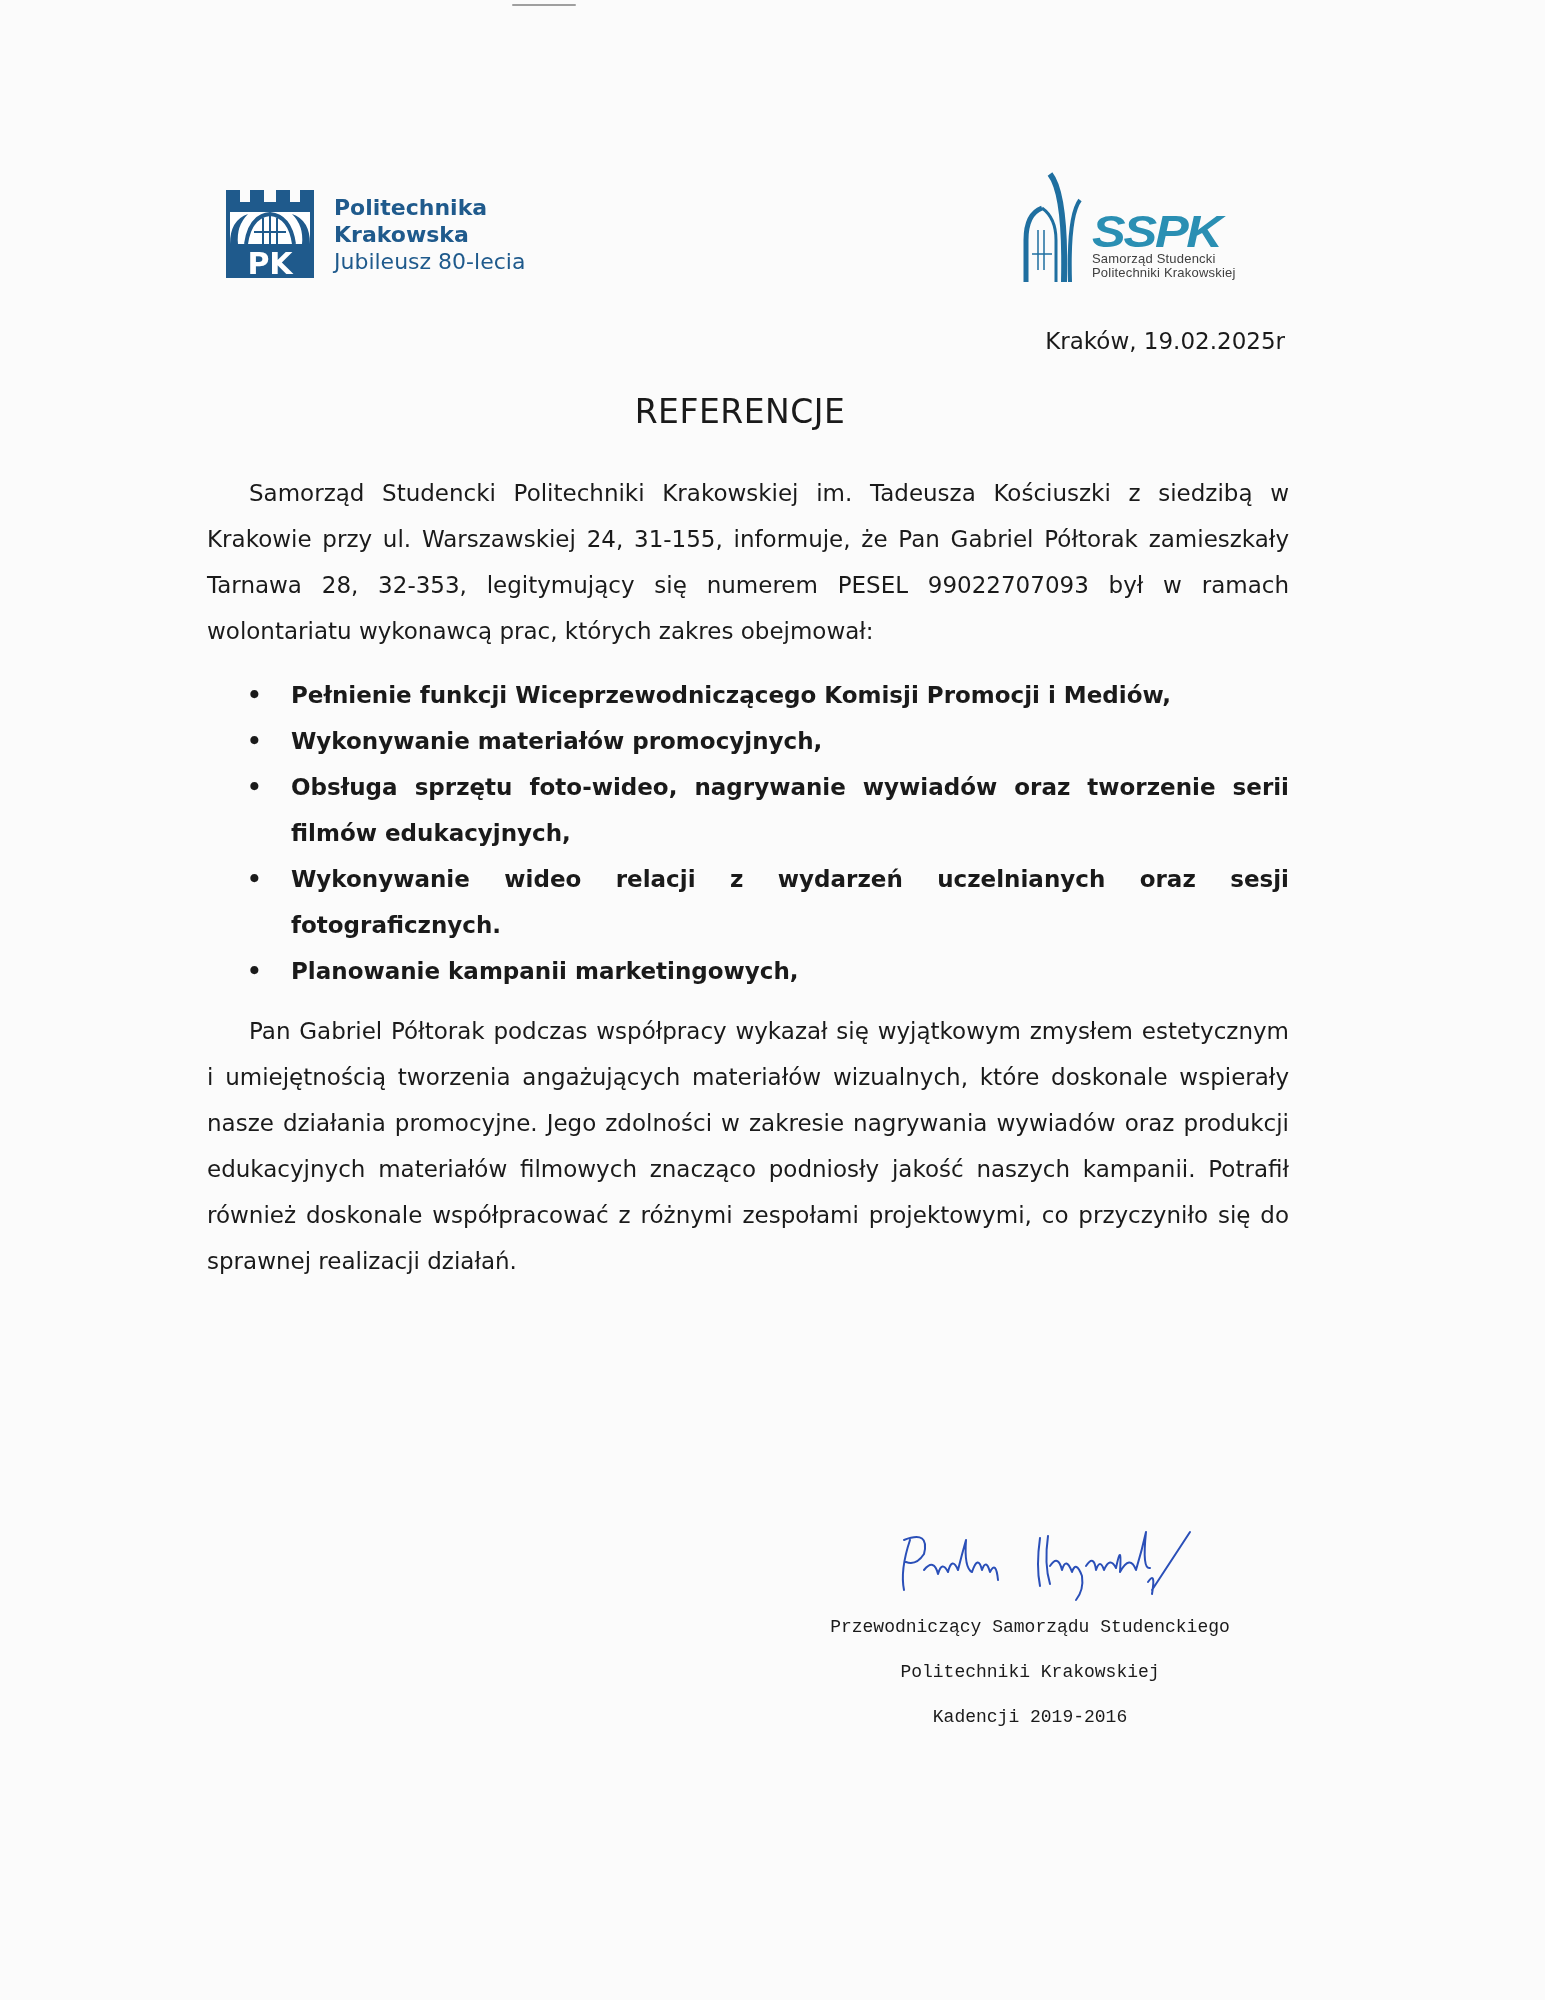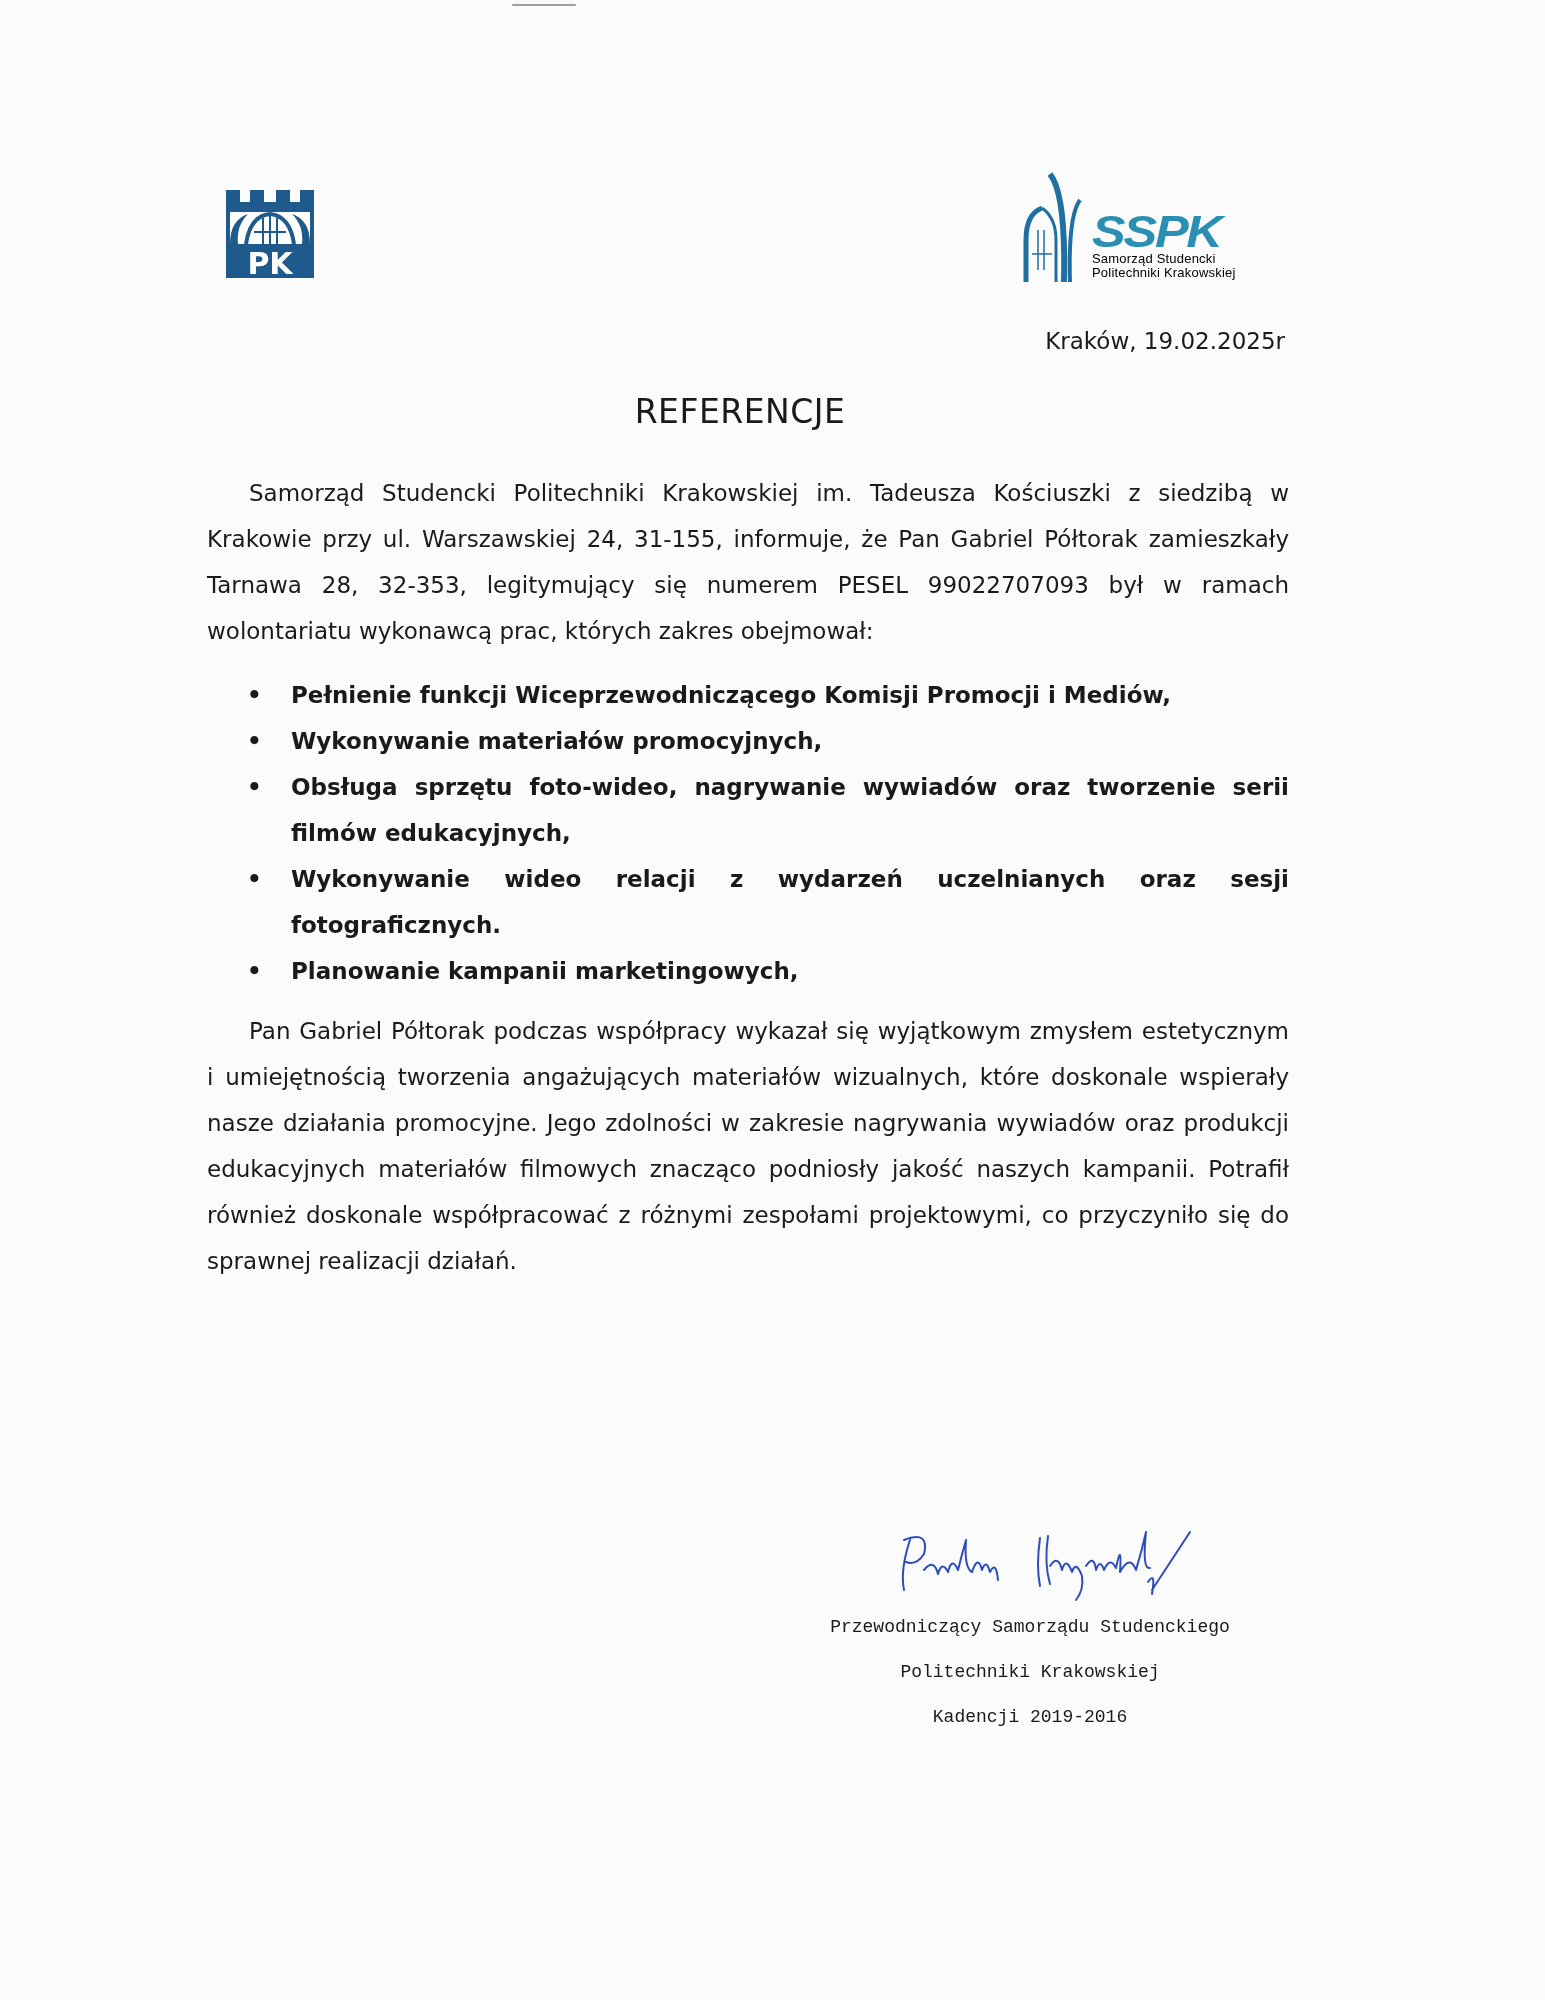--- a/index.html
+++ b/index.html
@@ -23,21 +23,21 @@
   .pk-text .l3 { font-size: 22px; color: #1f5a8c; }
   
   .sspk-logo { position: absolute; left: 1020px; top: 170px; display: flex; align-items: flex-end; gap: 8px; }
   .sspk-emblem { width: 62px; height: 112px; }
   .sspk-textblock { margin-left: 2px; margin-bottom: 2px; }
   .sspk-acr {
     font-family: "Liberation Sans", sans-serif; font-weight: bold; font-style: italic;
     font-size: 44px; color: #2a8fb3; letter-spacing: -2px; line-height: 40px;
     transform: scaleX(1.15); transform-origin: left;
   }
-  .sspk-sub { font-family: "Liberation Sans", sans-serif; font-size: 13px; color: #000000; line-height: 14px; letter-spacing: .2px; }
+  .sspk-sub { font-family: "Liberation Sans", sans-serif; font-size: 13px; color: #404040; line-height: 14px; letter-spacing: .2px; }
   
   .date { position: absolute; right: 260px; top: 328px; font-size: 23px; }
   .title { position: absolute; left: 0; width: 1480px; text-align: center; top: 392px; font-size: 33px; letter-spacing: .5px; }
   .content {
     position: absolute; left: 207px; width: 1082px; top: 470px;
     font-size: 23px; line-height: 46px; text-align: justify;
   }
   .content p { margin: 0; }
   .indent { text-indent: 42px; }
   .bold { font-weight: normal; }
@@ -69,20 +69,25 @@
     <path d="M4 54 Q4 30 22 24 Q10 36 12 54 Z" fill="#1f5a8c"></path>
     <path d="M84 54 Q84 30 66 24 Q78 36 76 54 Z" fill="#1f5a8c"></path>
     <path d="M20 54 Q24 26 44 24 Q64 26 68 54" fill="none" stroke="#1f5a8c" stroke-width="4"></path>
     <line x1="37" y1="28" x2="37" y2="54" stroke="#1f5a8c" stroke-width="2"></line>
     <line x1="44" y1="25" x2="44" y2="54" stroke="#1f5a8c" stroke-width="2"></line>
     <line x1="51" y1="28" x2="51" y2="54" stroke="#1f5a8c" stroke-width="2"></line>
     <line x1="28" y1="42" x2="60" y2="42" stroke="#1f5a8c" stroke-width="2"></line>
     <rect x="0" y="54" width="88" height="5" fill="#1f5a8c"></rect>
     <text x="44" y="84" text-anchor="middle" font-family="DejaVu Sans, sans-serif" font-weight="bold" font-size="30" fill="#fff">PK</text>
   </svg>
+  <div class="pk-text">
+    <div class="l1">Politechnika</div>
+    <div class="l2">Krakowska</div>
+    <div class="l3">Jubileusz 80-lecia</div>
+  </div>
 </div>
 
 <div class="sspk-logo">
   <svg class="sspk-emblem" viewBox="0 0 62 112">
     <path d="M6 112 L6 70 Q6 44 22 38" fill="none" stroke="#1f6fa0" stroke-width="5"></path>
     <path d="M36 112 L36 70 Q36 48 22 38" fill="none" stroke="#1f6fa0" stroke-width="3"></path>
     <path d="M18 60 L18 100 M24 60 L24 100 M12 84 L32 84" stroke="#1f6fa0" stroke-width="1.5"></path>
     <path d="M30 4 Q46 24 44 112" fill="none" stroke="#1f6fa0" stroke-width="6"></path>
     <path d="M60 30 Q48 46 50 112" fill="none" stroke="#1f6fa0" stroke-width="4"></path>
   </svg>

